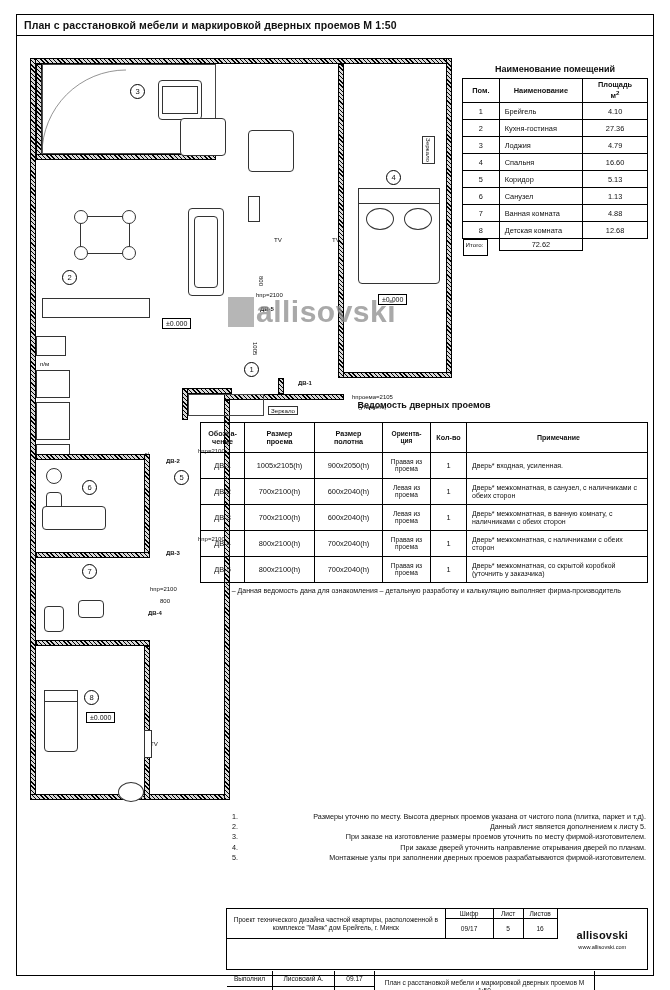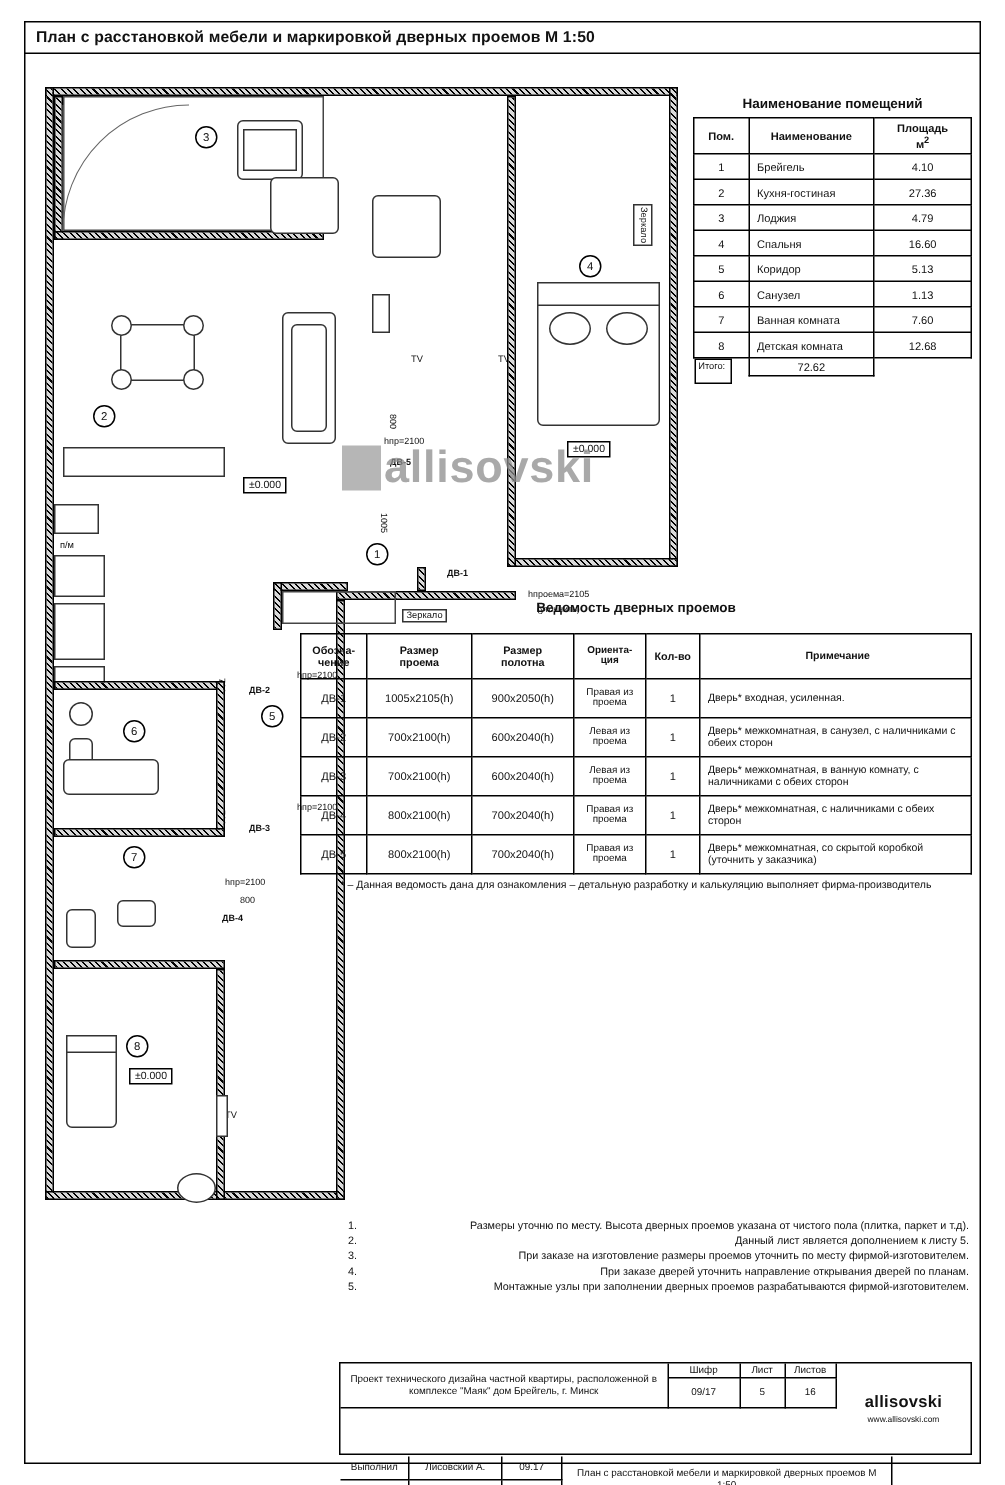--- a/index.html
+++ b/index.html
@@ -279,21 +279,21 @@
             <td class="area">5.13</td>
           </tr>
       <tr>
             <td class="num" style="height:17px;">6</td>
             <td class="name">Санузел</td>
             <td class="area">1.13</td>
           </tr>
       <tr>
             <td class="num" style="height:17px;">7</td>
             <td class="name">Ванная комната</td>
-            <td class="area">7.60</td>
+            <td class="area">4.88</td>
           </tr>
       <tr>
             <td class="num" style="height:17px;">8</td>
             <td class="name">Детская комната</td>
             <td class="area">12.68</td>
           </tr>
       <tr class="total">
         <td class="lbl" colspan="2" style="height:17px; text-align:right; padding-right:4px;">Итого:</td>
         <td class="area">72.62</td>
       </tr>

